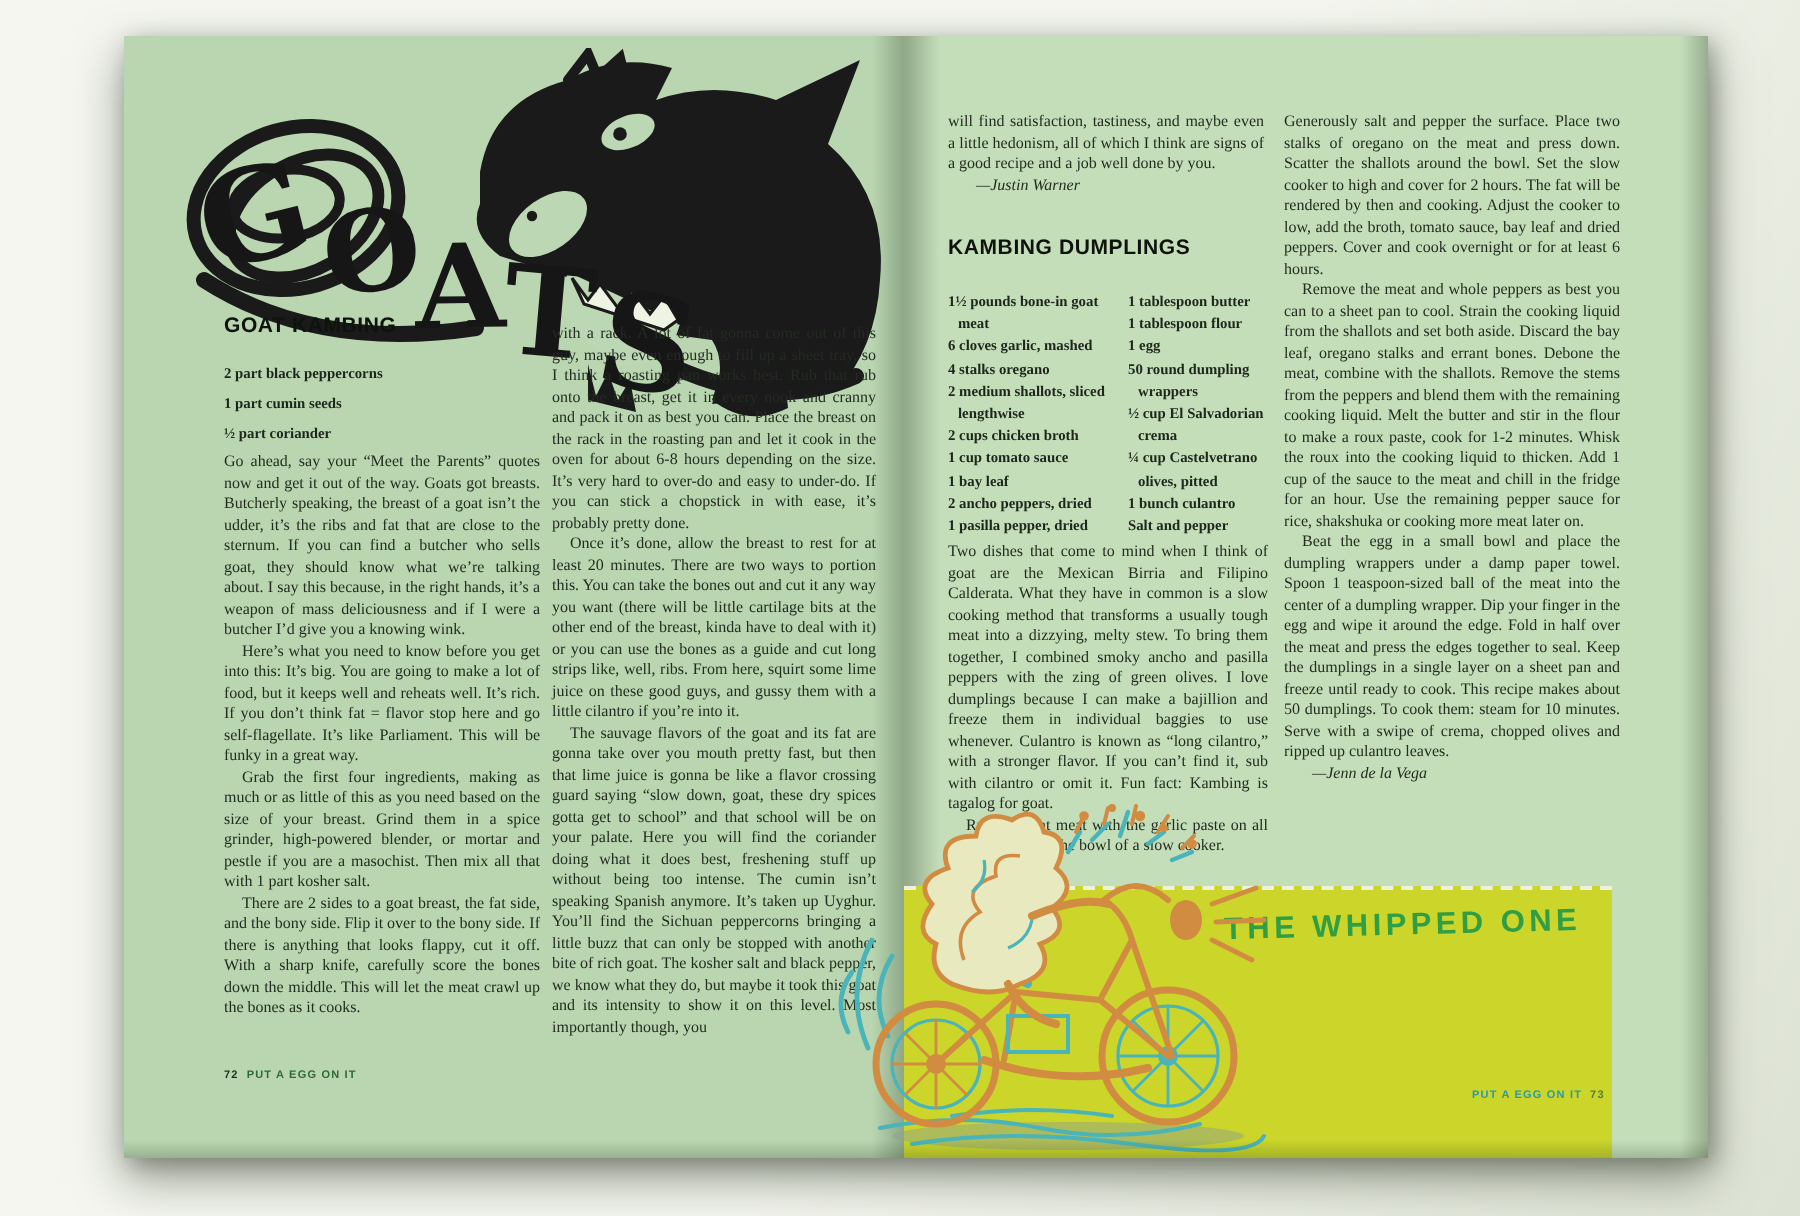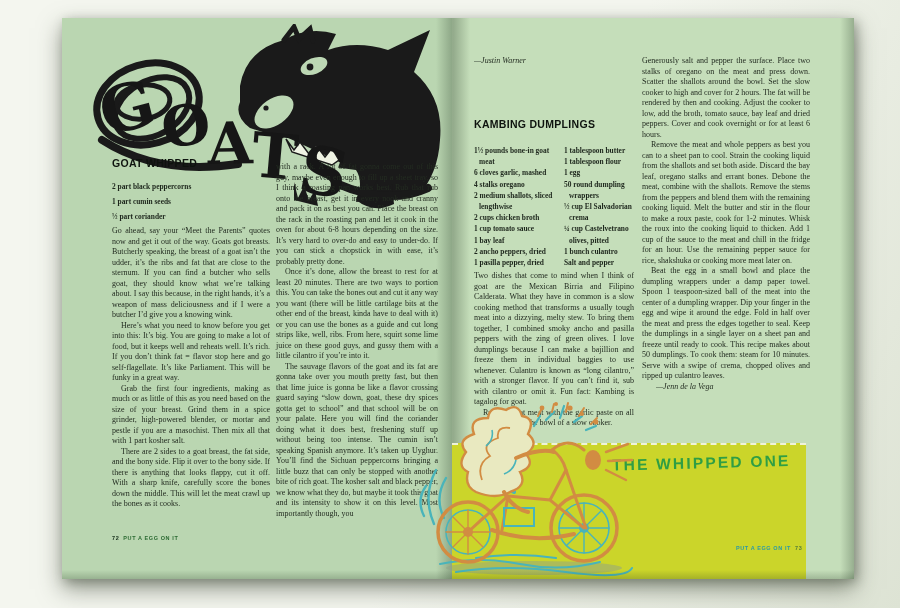--- a/index.html
+++ b/index.html
@@ -77,21 +77,21 @@
     <path d="M250,160 Q300,182 340,164" stroke="#1a1a1a" stroke-width="8" fill="none" stroke-linecap="round"></path>
     <g fill="#161616" font-family="'DejaVu Serif',serif" font-weight="bold">
       <text x="18" y="112" font-size="64" transform="rotate(-14 18 112)">G</text>
       <text x="76" y="124" font-size="56" transform="rotate(-7 76 124)">O</text>
       <text x="120" y="140" font-size="58" transform="rotate(-1 120 140)">A</text>
       <text x="162" y="152" font-size="62" transform="rotate(5 162 152)">T</text>
       <text x="208" y="166" font-size="66" transform="rotate(11 208 166)">S</text>
     </g>
   </svg>
 
-  <div class="rtitle" style="left:112px;top:157px;">GOAT WHIPPED</div>
+  <div class="rtitle" style="left:112px;top:157px;">GOAT KAMBING</div>
 
   <div class="ing-col" style="left:112px;top:179px;width:90px;">
       <div>2 part black peppercorns</div>
       <div>1 part cumin seeds</div>
       <div>½ part coriander</div>
     </div>
 
   <div class="col" style="left:112px;top:226px;width:158px;">
       <p>Go ahead, say your “Meet the Parents” quotes now and get it out of the way. Goats got breasts. Butcherly speaking, the breast of a goat isn’t the udder, it’s the ribs and fat that are close to the sternum. If you can find a butcher who sells goat, they should know what we’re talking about. I say this because, in the right hands, it’s a weapon of mass deliciousness and if I were a butcher I’d give you a knowing wink.</p>
       <p>Here’s what you need to know before you get into this: It’s big. You are going to make a lot of food, but it keeps well and reheats well. It’s rich. If you don’t think fat = flavor stop here and go self-flagellate. It’s like Parliament. This will be funky in a great way.</p>
@@ -103,20 +103,21 @@
       <p>with a rack. A lot of fat gonna come out of this guy, maybe even enough to fill up a sheet tray, so I think a roasting pan works best. Rub that rub onto the breast, get it in every nook and cranny and pack it on as best you can. Place the breast on the rack in the roasting pan and let it cook in the oven for about 6-8 hours depending on the size. It’s very hard to over-do and easy to under-do. If you can stick a chopstick in with ease, it’s probably pretty done.</p>
       <p>Once it’s done, allow the breast to rest for at least 20 minutes. There are two ways to portion this. You can take the bones out and cut it any way you want (there will be little cartilage bits at the other end of the breast, kinda have to deal with it) or you can use the bones as a guide and cut long strips like, well, ribs. From here, squirt some lime juice on these good guys, and gussy them with a little cilantro if you’re into it.</p>
       <p>The sauvage flavors of the goat and its fat are gonna take over you mouth pretty fast, but then that lime juice is gonna be like a flavor crossing guard saying “slow down, goat, these dry spices gotta get to school” and that school will be on your palate. Here you will find the coriander doing what it does best, freshening stuff up without being too intense. The cumin isn’t speaking Spanish anymore. It’s taken up Uyghur. You’ll find the Sichuan peppercorns bringing a little buzz that can only be stopped with another bite of rich goat. The kosher salt and black pepper, we know what they do, but maybe it took this goat and its intensity to show it on this level. Most importantly though, you</p>
     </div>
 
   <div class="footer" style="left:112px;top:535px;">
     <span class="num">72</span><span class="mag">PUT A EGG ON IT</span>
   </div>
 
   <div class="col" style="left:474px;top:56px;width:158px;">
+    <p>will find satisfaction, tastiness, and maybe even a little hedonism, all of which I think are signs of a good recipe and a job well done by you.</p>
     <p class="byline">—Justin Warner</p>
   </div>
 
   <div class="rtitle" style="left:474px;top:118px;">KAMBING DUMPLINGS</div>
 
   <div class="ing-col tight" style="left:474px;top:145px;width:90px;font-family:Liberation Serif, serif;">
       <div>1½ pounds bone-in goat meat</div>
       <div>6 cloves garlic, mashed</div>
       <div>4 stalks oregano</div>
       <div>2 medium shallots, sliced lengthwise</div>

